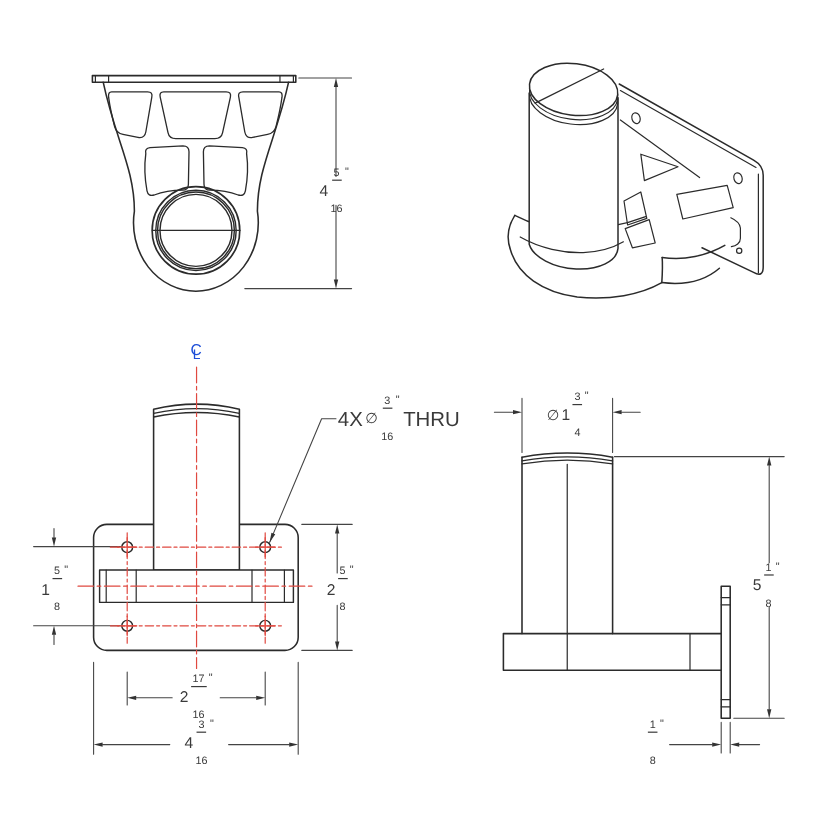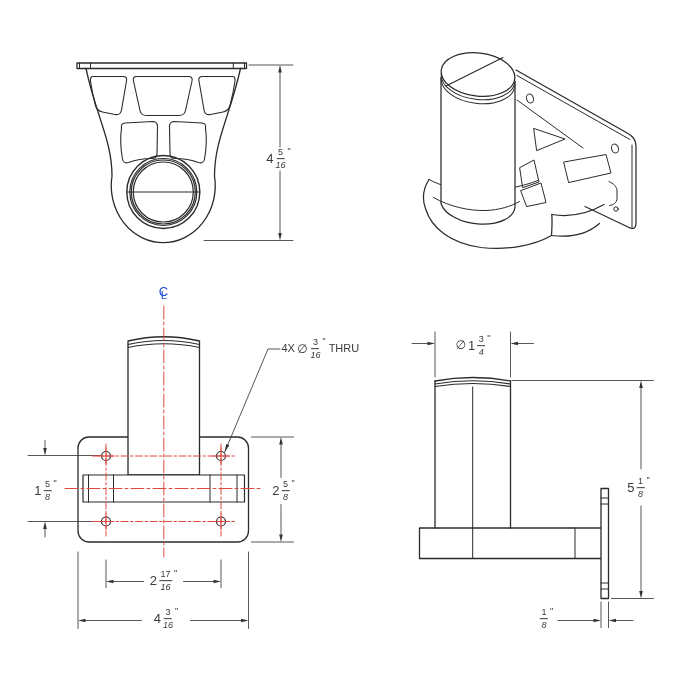--- a/index.html
+++ b/index.html
@@ -2,26 +2,26 @@
 <html><head>
 <meta charset="utf-8">
 <style>
   html,body{margin:0;padding:0;background:#ffffff;}
   #stage{position:relative;width:700px;height:700px;background:#ffffff;overflow:hidden;
          font-family:"Liberation Sans","DejaVu Sans",sans-serif;}
   #stage svg{position:absolute;left:0;top:0;}
   .dim{position:absolute;display:flex;align-items:center;gap:1px;color:#3a3a3a;
        transform:translate(-50%,-50%);white-space:nowrap;line-height:1;}
   .dim .whole{font-size:13px;line-height:1;}
-  .dim .txt{font-size:11px;line-height:1;}
+  .dim .txt{font-size:17px;line-height:1;}
   .dim .dia{font-size:12px;line-height:1;margin:0 1px;}
   .dim .frac{display:inline-flex;flex-direction:column;align-items:center;
              font-size:9px;line-height:1.15;margin:0 1px;}
   .dim .num{display:block;border-bottom:1px solid currentColor;padding:0 1.5px 1px;}
-  .dim .den{display:block;padding-top:1px;font-style:italic;}
+  .dim .den{display:block;padding-top:18px;}
   .dim .unit{font-size:9px;line-height:1;align-self:flex-start;margin-top:0;}
   .callout{transform:translate(0,-50%);}
   .cl{position:absolute;transform:translate(-50%,-50%);color:#1d4ed8;font-size:13px;line-height:1;}
   .cl .cl-l{display:inline-block;margin-left:-7.5px;position:relative;top:2.5px;font-size:11.5px;}
 </style>
 </head>
 <body>
 
 <div id="stage">
 

